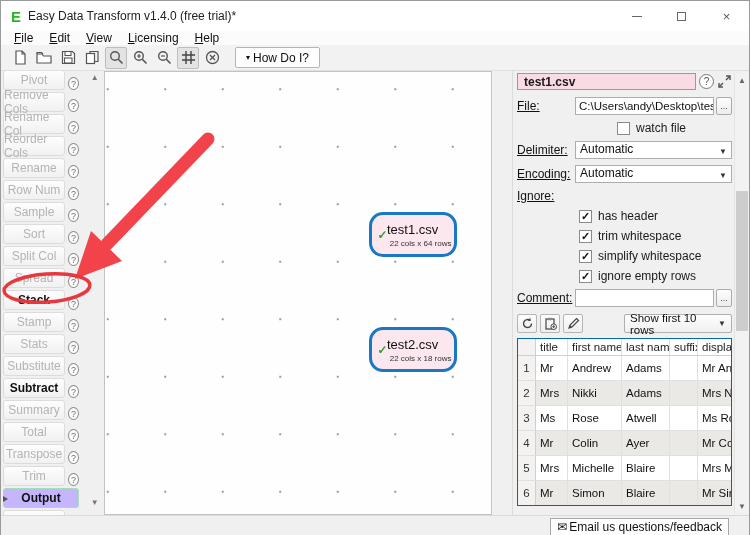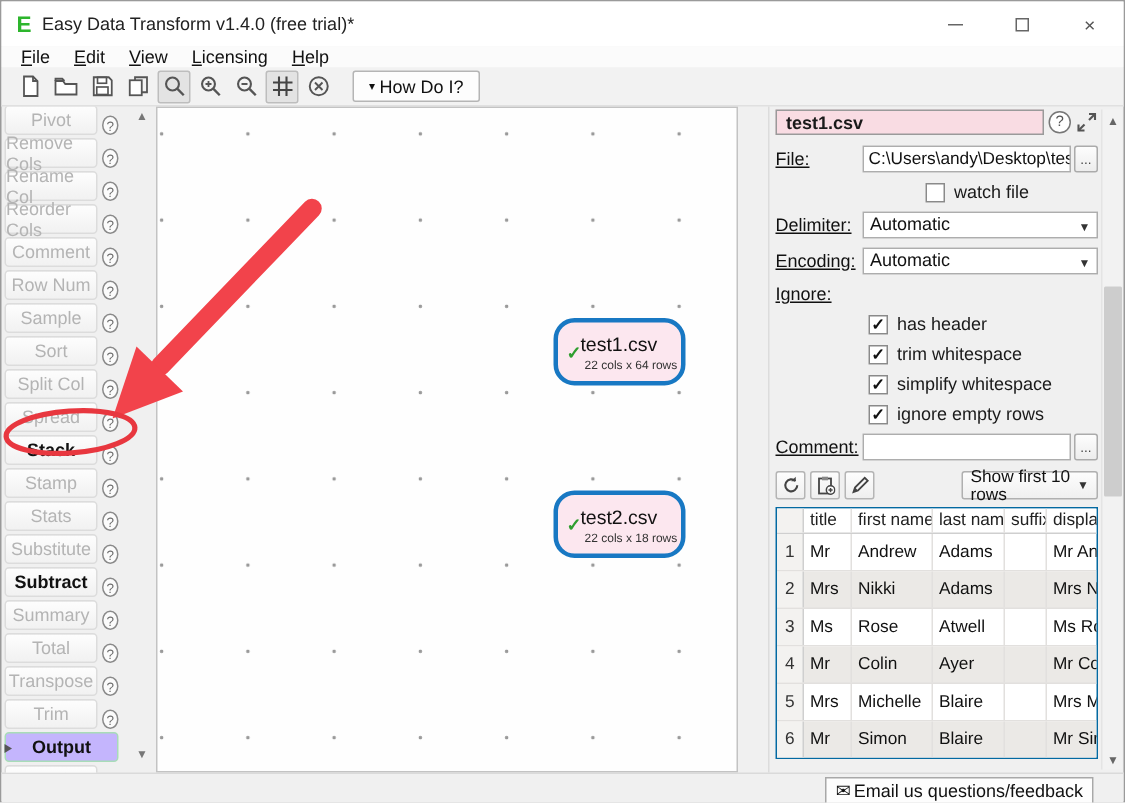--- a/index.html
+++ b/index.html
@@ -73,21 +73,21 @@
   .spinner { flex:1; height:18px; margin-right:15px; background:#fff; border:1px solid #adadad; font-size:12px; padding:0 4px; display:flex; align-items:center; color:#111; position:relative; }
   .spin-arrows { position:absolute; right:2px; top:1px; display:flex; flex-direction:column; line-height:7px; font-size:7px; color:#333; }
   .spin-arrows .dn { color:#999; }
 
   .chk-row { display:flex; align-items:center; margin:6px 0 0 62px; }
   .chk-box { width:13px; height:13px; background:#fff; border:1px solid #8a8a8a; display:flex; align-items:center; justify-content:center; font-size:11px; font-weight:700; color:#111; }
   .chk-label { margin-left:6px; font-size:12px; }
 
   .grid-toolbar { display:flex; align-items:center; margin-top:7px; gap:3px; }
   .gt-btn { width:20px; height:19px; background:linear-gradient(#fdfdfd,#efefef); border:1px solid #b5b5b5; border-radius:2px; display:flex; align-items:center; justify-content:center; }
-  .gt-dropdown { margin-left:auto; width:91px; height:19px; background:linear-gradient(#fdfdfd,#f0f0f0); border:1px solid #b0b0b0; border-radius:2px; font-size:11.5px; display:flex; align-items:center; padding:0 5px; color:#111; }
+  .gt-dropdown { margin-left:auto; width:108px; height:19px; background:linear-gradient(#fdfdfd,#f0f0f0); border:1px solid #b0b0b0; border-radius:2px; font-size:11.5px; display:flex; align-items:center; padding:0 5px; color:#111; }
   .gt-dropdown .dd-arrow { margin-left:auto; font-size:8px; color:#333; }
 
   
   .data-table { margin-top:5px; border:1px solid #0369a1; background:#fff; overflow:hidden; height:168px; }
   .t-row { display:flex; height:25px; border-bottom:1px solid #e2e0de; }
   .t-row.head { height:17px; background:#fff; border-bottom:1px solid #cfcfcf; }
   .t-row.alt { background:#ebe9e6; }
   .t-cell { flex:none; padding:0 4px; display:flex; align-items:center; font-size:11.5px; white-space:nowrap; overflow:hidden; border-right:1px solid #e2e0de; color:#111; }
   .t-cell.num { width:18px; background:#f3f2f0; justify-content:center; color:#333; border-right:1px solid #cfcfcf; }
   .head .t-cell { font-size:11.5px; color:#222; }
@@ -240,21 +240,21 @@
             <div class="help-dot">?</div>
           </div>
           <div class="side-row">
             <div class="side-btn">
               <span>Reorder Cols</span>
             </div>
             <div class="help-dot">?</div>
           </div>
           <div class="side-row">
             <div class="side-btn">
-              <span>Comment</span>
+              <span>Rename</span>
             </div>
             <div class="help-dot">?</div>
           </div>
           <div class="side-row">
             <div class="side-btn">
               <span>Row Num</span>
             </div>
             <div class="help-dot">?</div>
           </div>
           <div class="side-row">

